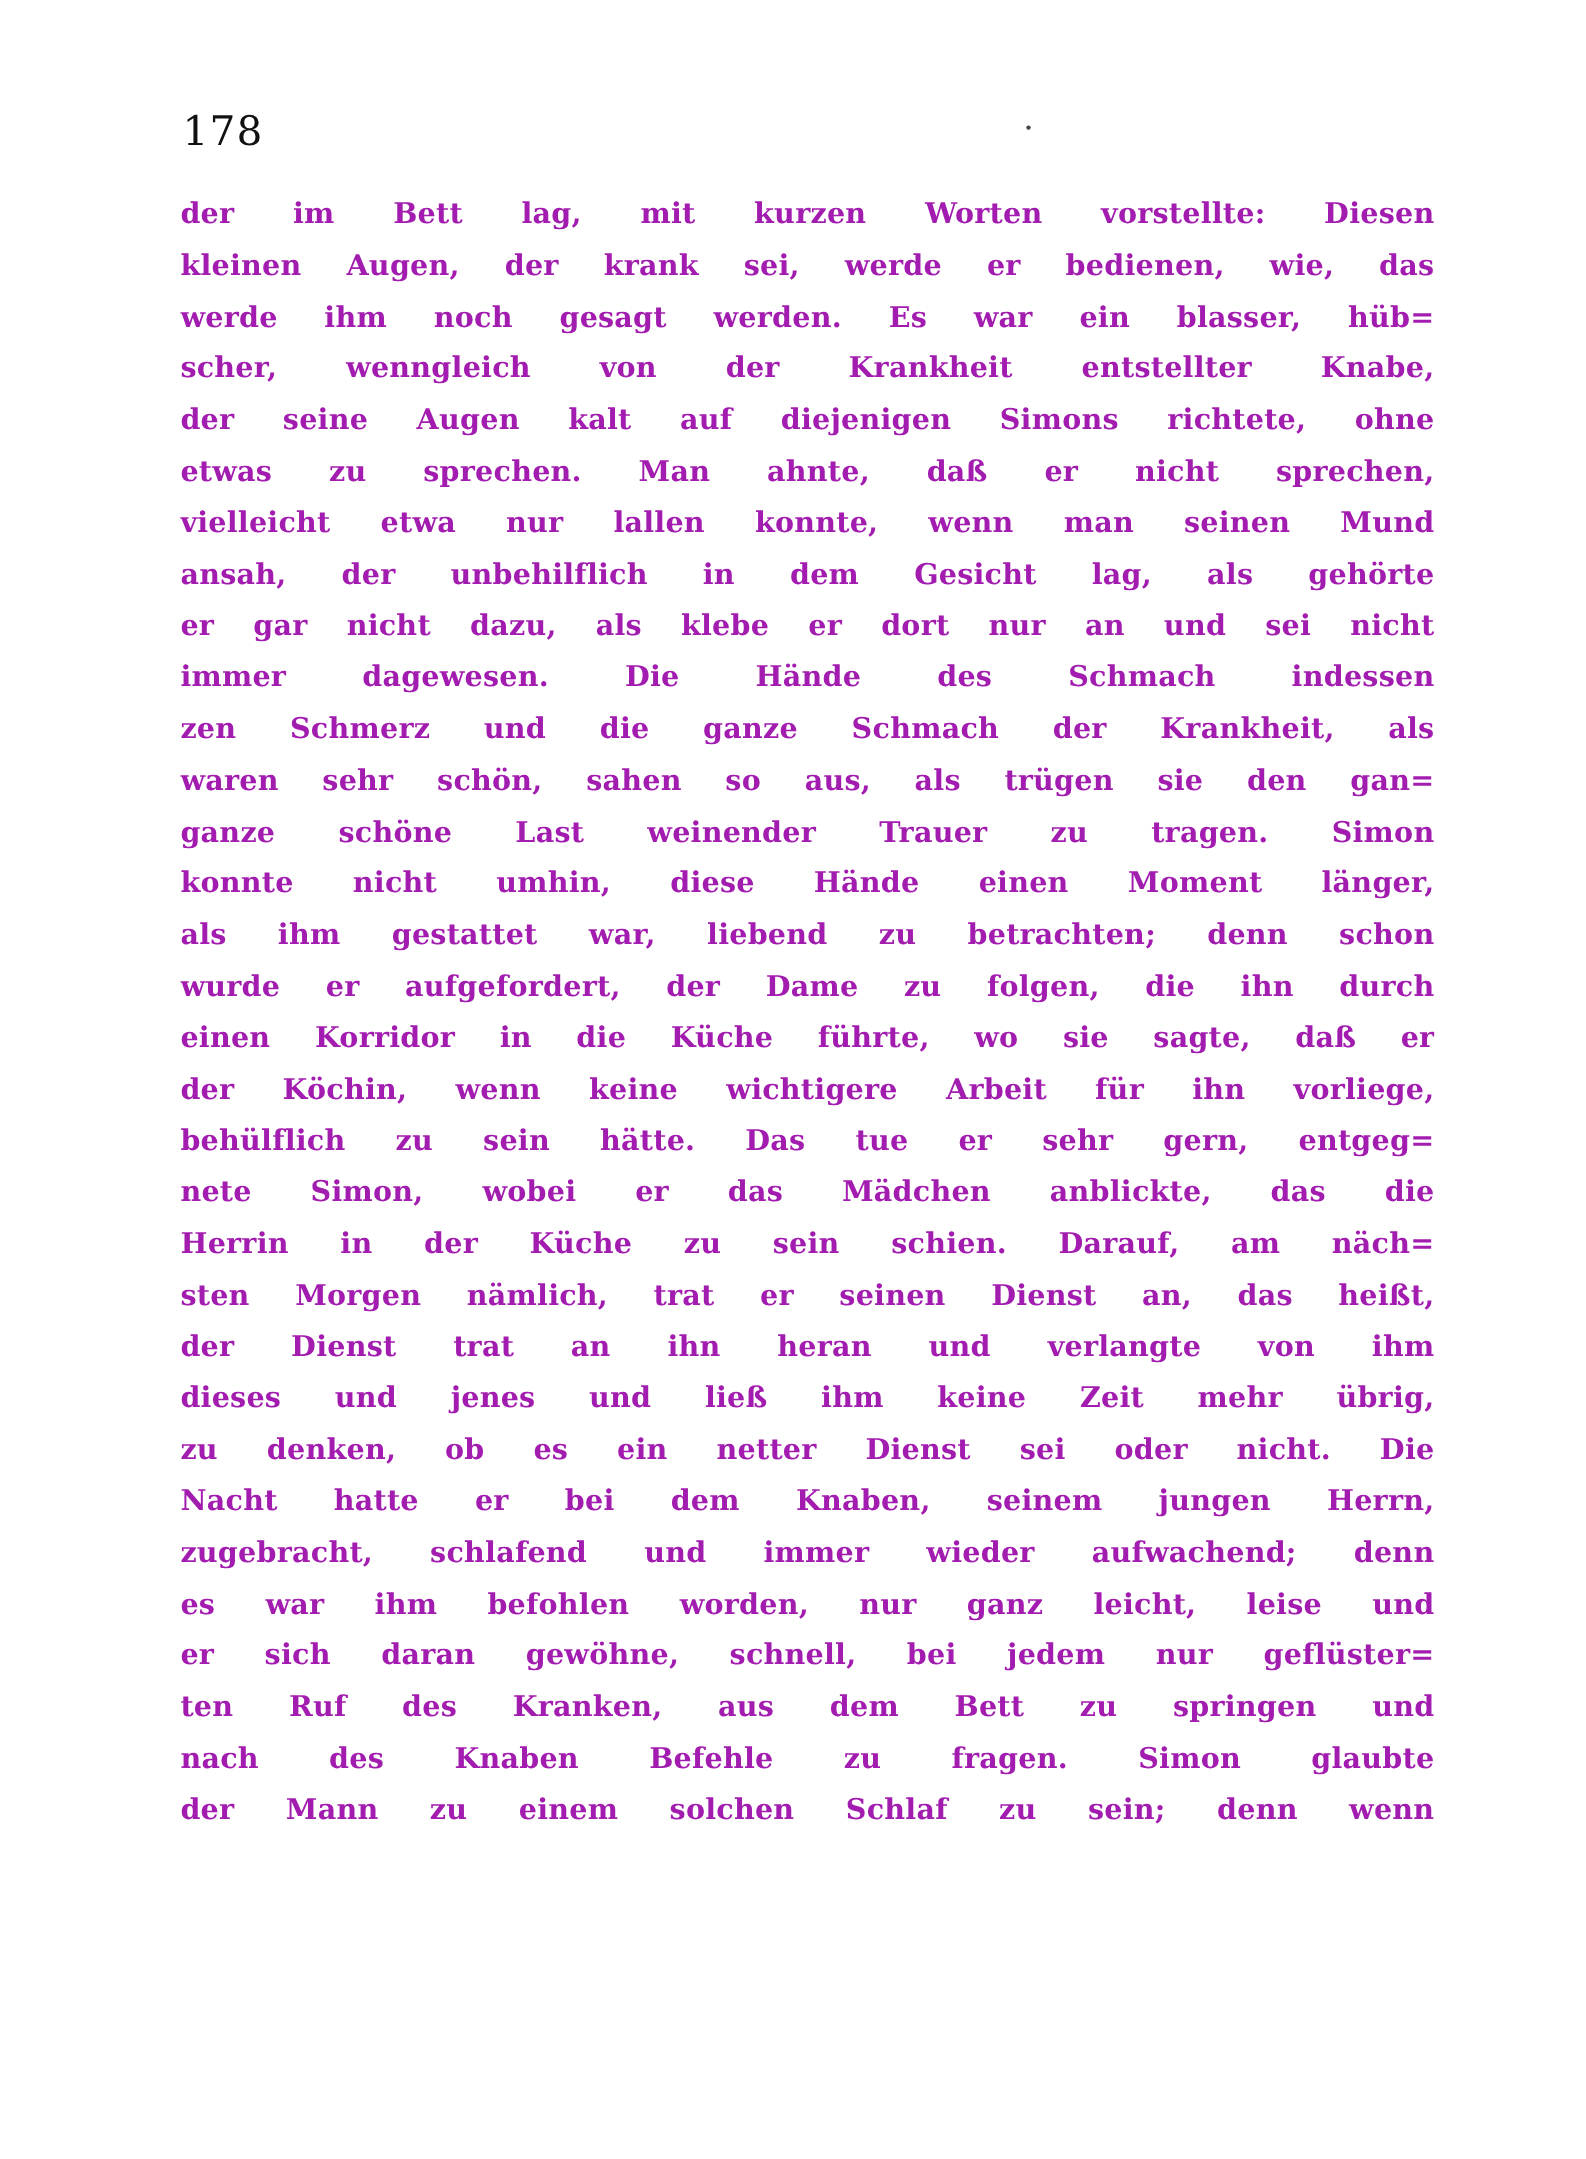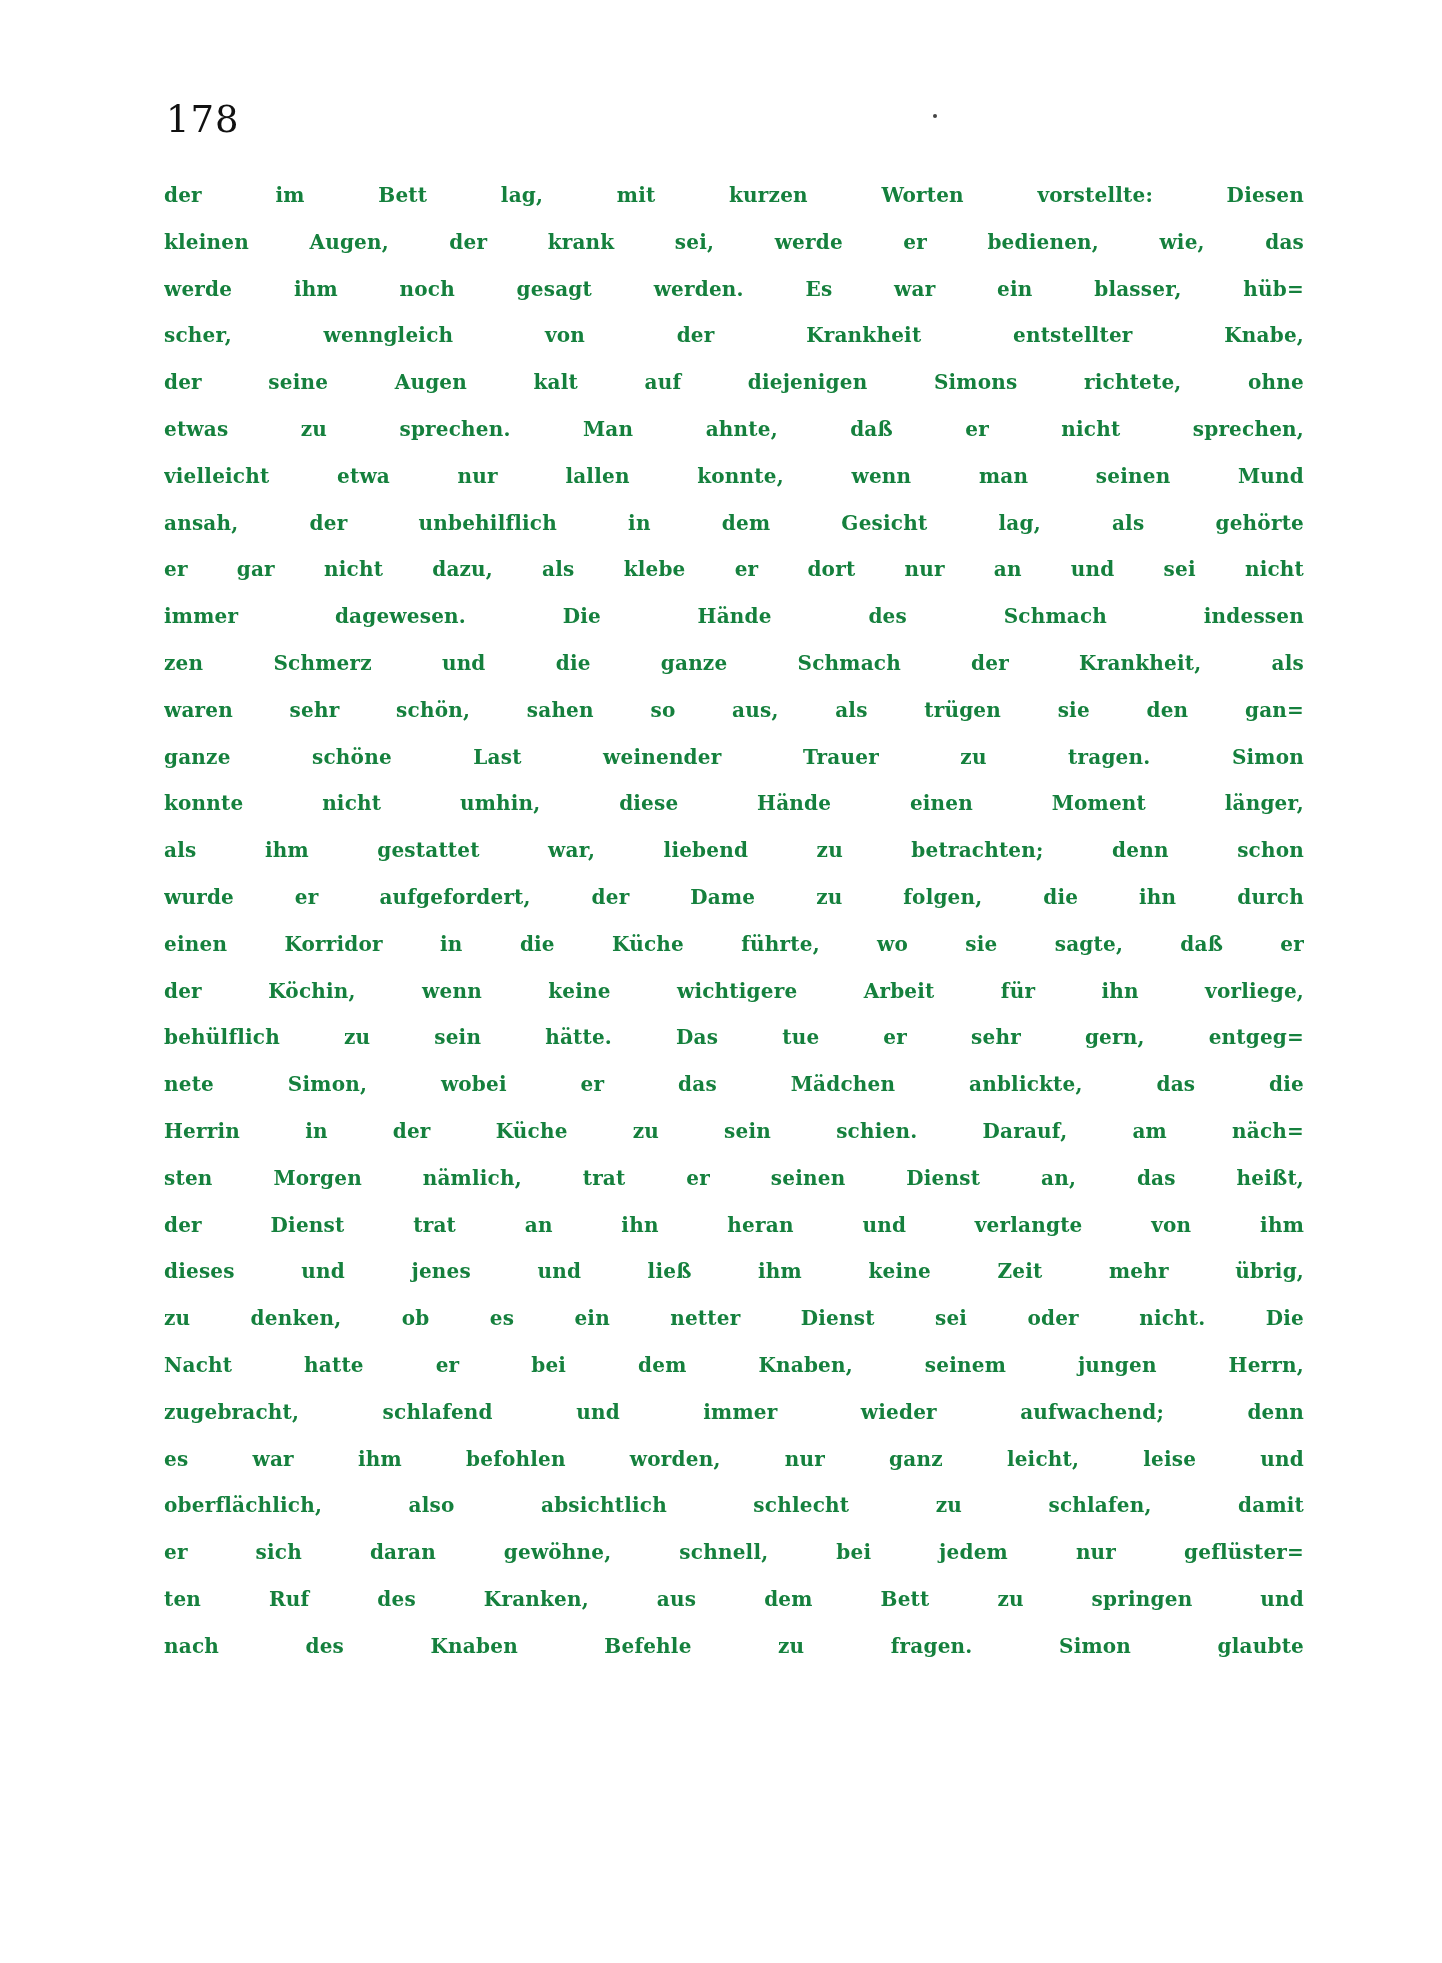--- a/index.html
+++ b/index.html
@@ -25,28 +25,28 @@
     letter-spacing: 1px;
     color: #111111;
   }
   .text-block {
     position: absolute;
     left: 164px;
     top: 172px;
     width: 1140px;
   }
   .line {
-    font-size: 20px;
+    font-size: 26px;
     font-weight: bold;
     line-height: 46.8px;
     height: 46.8px;
     overflow: hidden;
     text-align: justify;
     text-align-last: justify;
-    color: #15803d;
+    color: #a21caf;
     letter-spacing: 0.2px;
   }
   .speck {
     position: absolute;
     left: 933px;
     top: 114px;
     width: 4px;
     height: 4px;
     border-radius: 50%;
     background: #444444;
@@ -80,19 +80,18 @@
     <div class="line">behülflich zu sein hätte. Das tue er sehr gern, entgeg=</div>
     <div class="line">nete Simon, wobei er das Mädchen anblickte, das die</div>
     <div class="line">Herrin in der Küche zu sein schien. Darauf, am näch=</div>
     <div class="line">sten Morgen nämlich, trat er seinen Dienst an, das heißt,</div>
     <div class="line">der Dienst trat an ihn heran und verlangte von ihm</div>
     <div class="line">dieses und jenes und ließ ihm keine Zeit mehr übrig,</div>
     <div class="line">zu denken, ob es ein netter Dienst sei oder nicht. Die</div>
     <div class="line">Nacht hatte er bei dem Knaben, seinem jungen Herrn,</div>
     <div class="line">zugebracht, schlafend und immer wieder aufwachend; denn</div>
     <div class="line">es war ihm befohlen worden, nur ganz leicht, leise und</div>
-    <div class="line">oberflächlich, also absichtlich schlecht zu schlafen, damit</div>
     <div class="line">er sich daran gewöhne, schnell, bei jedem nur geflüster=</div>
     <div class="line">ten Ruf des Kranken, aus dem Bett zu springen und</div>
     <div class="line">nach des Knaben Befehle zu fragen. Simon glaubte</div>
     <div class="line">der Mann zu einem solchen Schlaf zu sein; denn wenn</div>
   </div>
 </div>
 
 </body></html>

